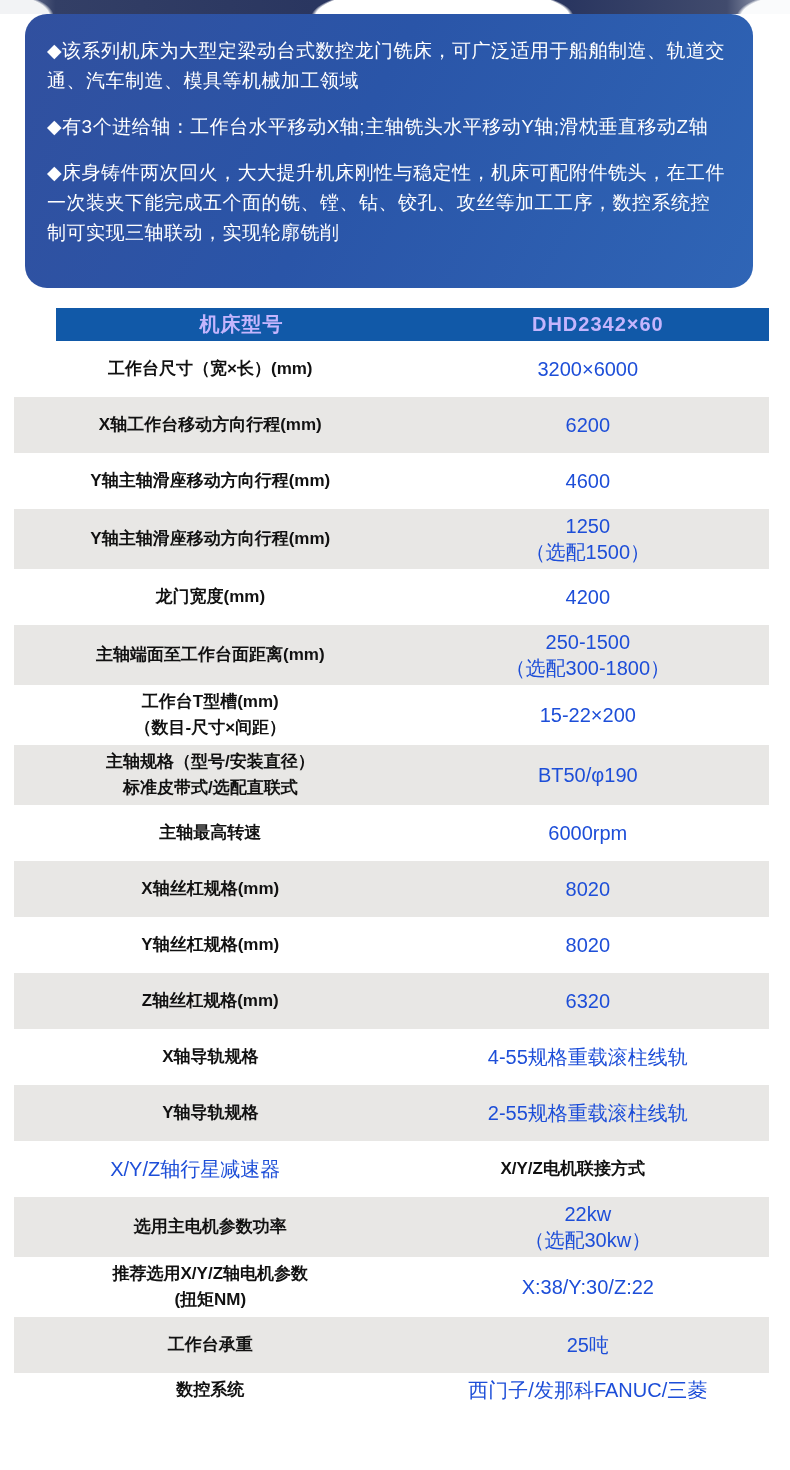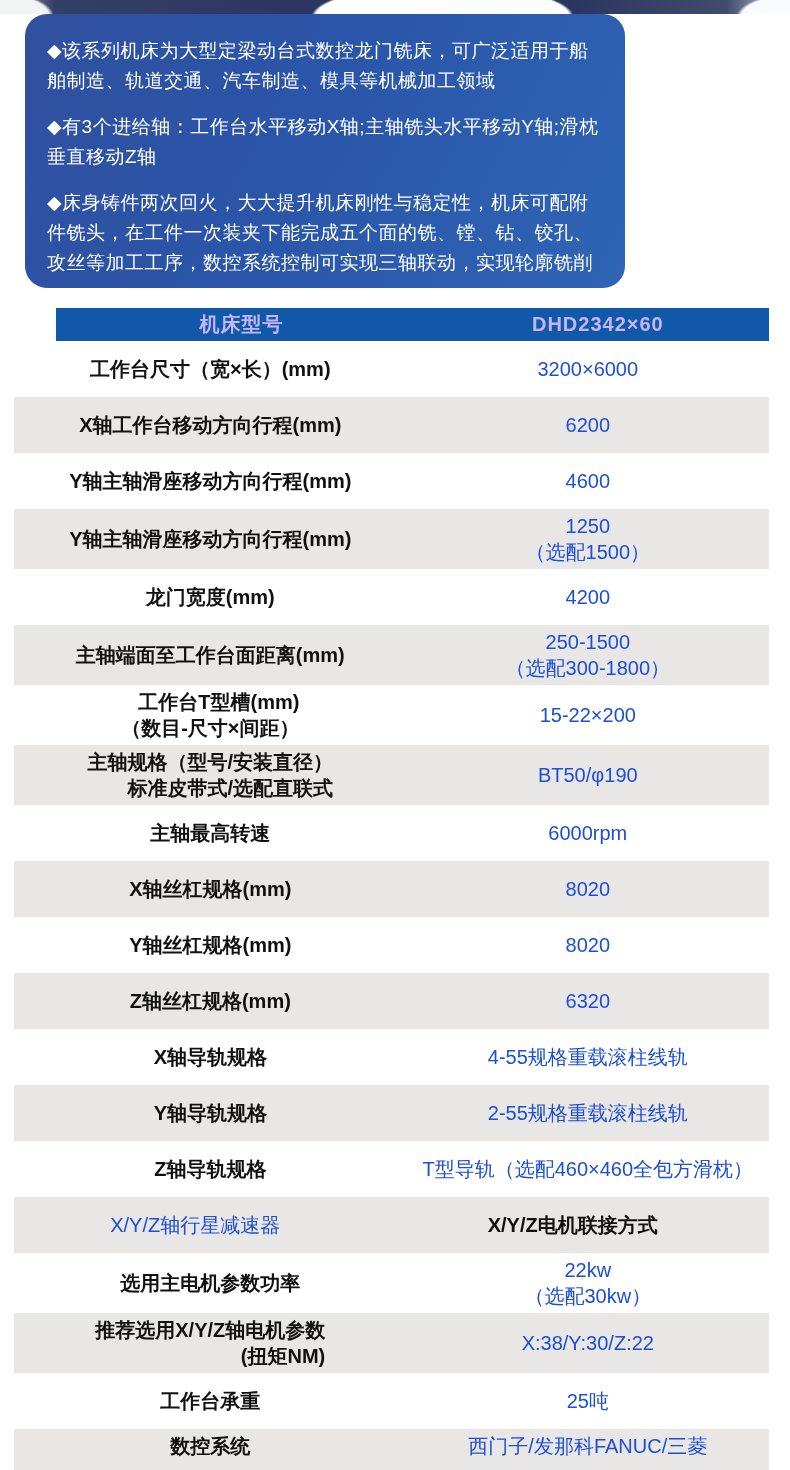--- a/index.html
+++ b/index.html
@@ -16,21 +16,21 @@
     height:14px; width:100%;
     background:
       radial-gradient(ellipse 215px 52px at 56% 118%, #ffffff 59%, rgba(255,255,255,0) 61%),
       radial-gradient(ellipse 90px 40px at 0% 120%, #f2f3f5 55%, rgba(255,255,255,0) 60%),
       radial-gradient(ellipse 90px 40px at 100% 130%, #fafbfc 55%, rgba(255,255,255,0) 60%),
       linear-gradient(90deg,#9aa0b4 0%, #333f66 7%, #2a3660 40%, #2a3660 72%, #414b6d 92%, #cfd3dd 100%);
   }
 
   
   .intro {
-    margin:0 25px; width:600px; height:274px;
+    margin:0 25px; width:728px; height:274px;
     border-radius:22px;
     background:linear-gradient(118deg,#31509f 0%, #2a55a8 45%, #2f65b6 100%);
     color:#ffffff;
     padding:22px 24px 0 22px;
     font-size:19px; line-height:30px;
     letter-spacing:0.5px;
   }
   .intro p + p { margin-top:16px; }
 
   
@@ -46,21 +46,21 @@
 
   .tbody .row { display:flex; min-height:56px; background:#ffffff; }
   .tbody .row:nth-child(even) { background:#e8e7e5; }
   .tbody .row:last-child { min-height:65px; align-items:flex-start; }
   .cell {
     display:flex; align-items:center; justify-content:center;
     text-align:center; white-space:pre-line;
     padding:4px 6px; line-height:26px;
   }
   .tbody .row:last-child .cell { }
-  .cell.label { width:52%; font-weight:bold; font-size:20px; color:#111;text-align:right; }
+  .cell.label { width:52%; font-weight:bold; font-size:17px; color:#111; }
   .cell.value { width:48%; font-size:20px; color:#1d4ed8; font-weight:normal; }
 </style>
 </head>
 <body>
 
 <div class="page">
 
   <div class="top-band"></div>
 
   <section class="intro">
@@ -129,24 +129,20 @@
       </div>
       <div class="row">
         <div class="cell label">X轴导轨规格</div>
         <div class="cell value">4-55规格重载滚柱线轨</div>
       </div>
       <div class="row">
         <div class="cell label">Y轴导轨规格</div>
         <div class="cell value">2-55规格重载滚柱线轨</div>
       </div>
       <div class="row">
-        <div class="cell label">Z轴导轨规格</div>
-        <div class="cell value">T型导轨（选配460×460全包方滑枕）</div>
-      </div>
-      <div class="row">
         <div class="cell value">X/Y/Z轴行星减速器</div>
         <div class="cell label">X/Y/Z电机联接方式</div>
       </div>
       <div class="row">
         <div class="cell label">选用主电机参数功率</div>
         <div class="cell value">22kw
 （选配30kw）</div>
       </div>
       <div class="row">
         <div class="cell label">推荐选用X/Y/Z轴电机参数

